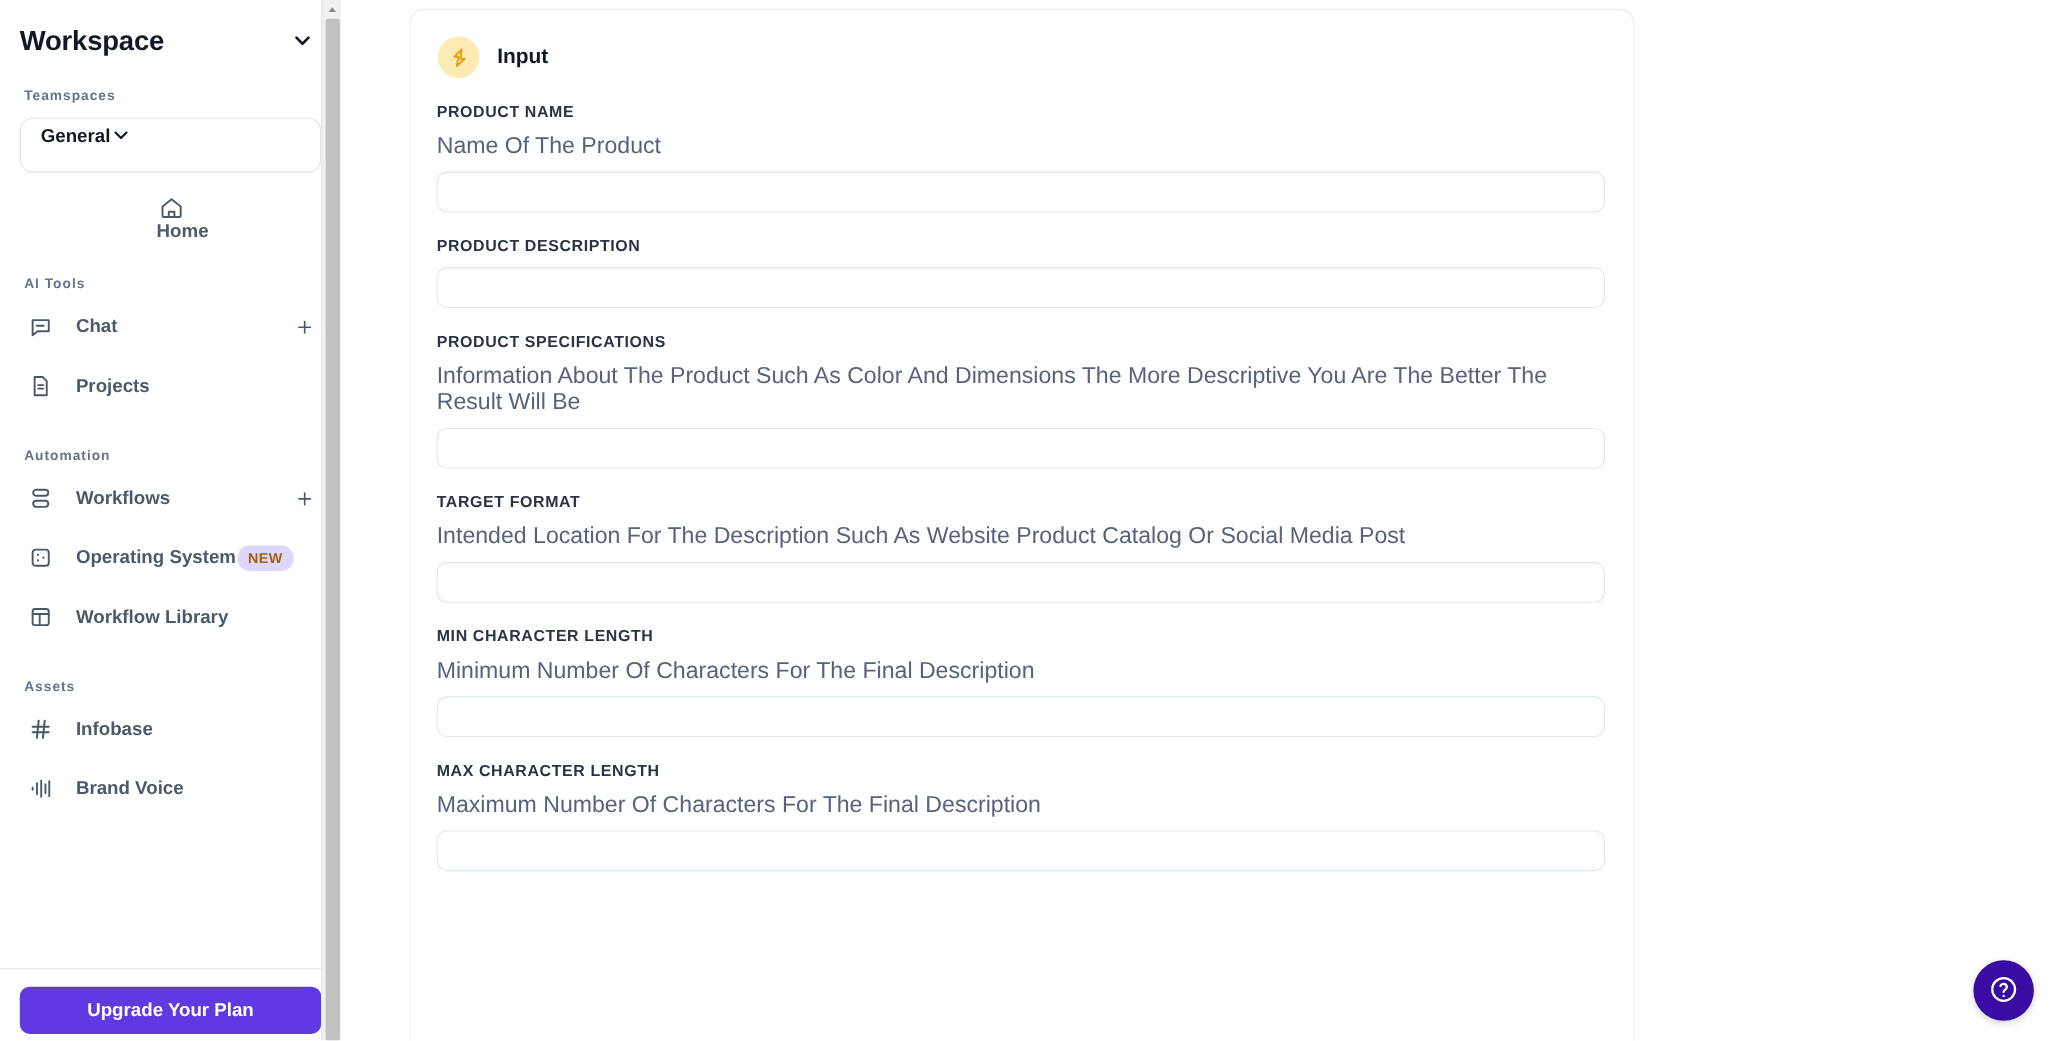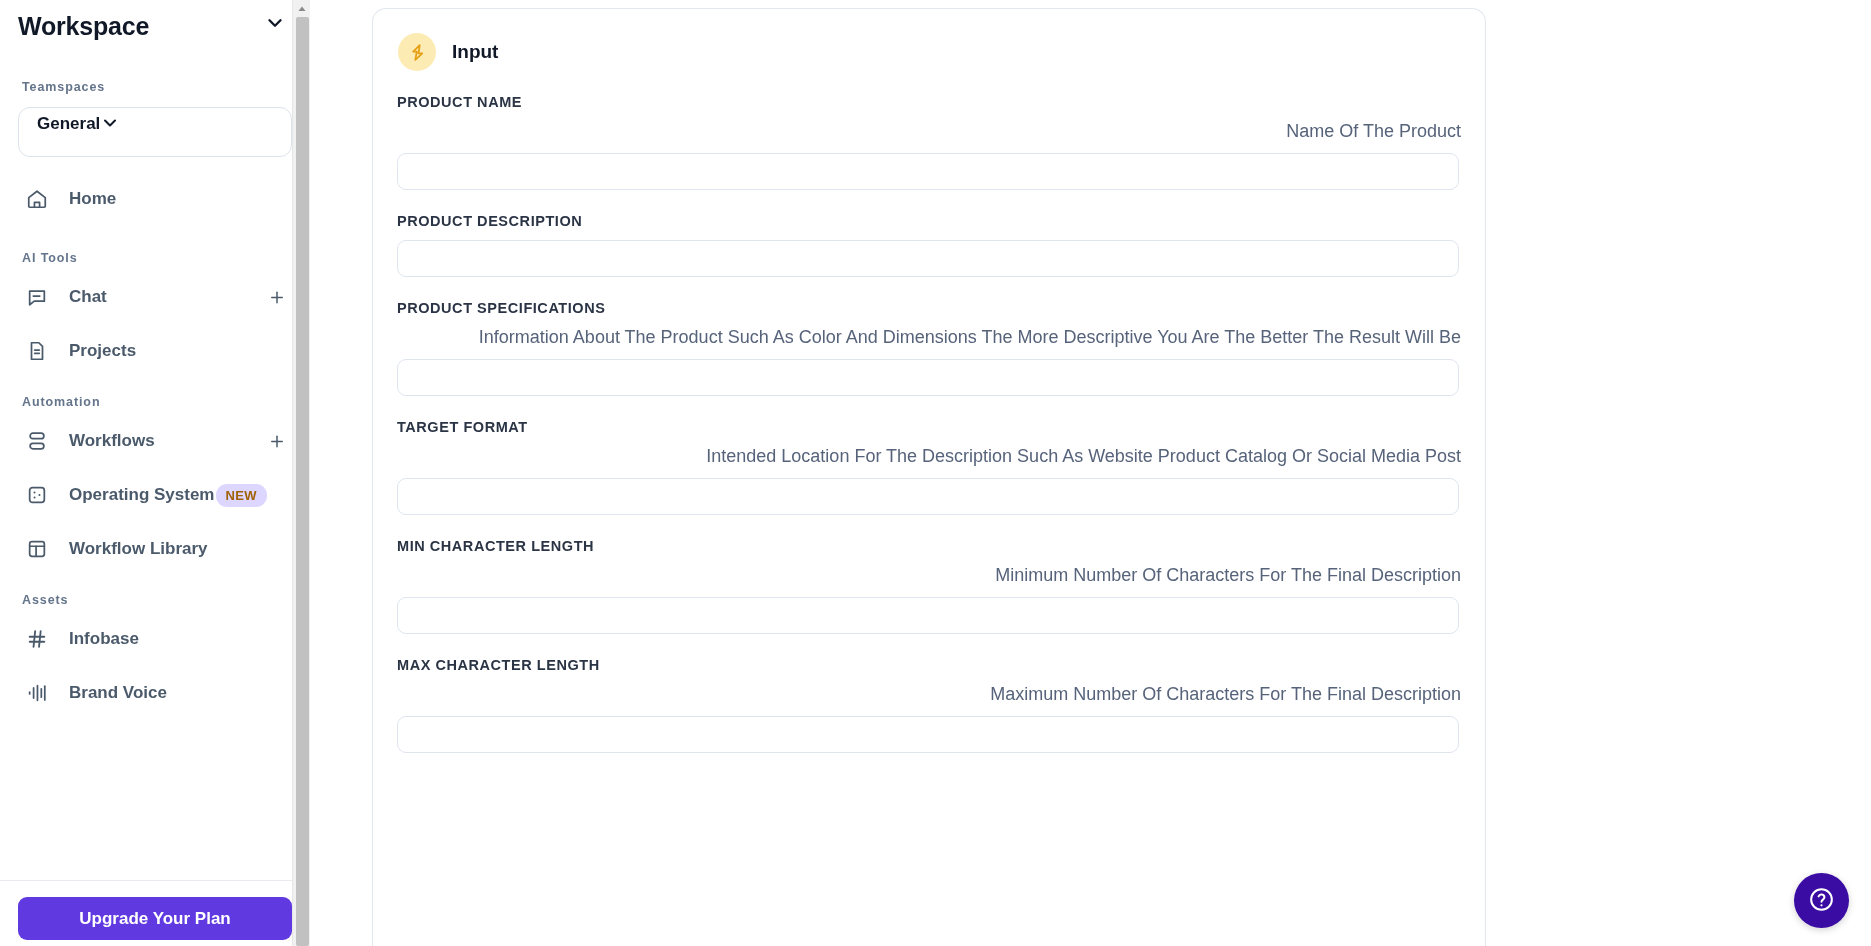--- a/index.html
+++ b/index.html
@@ -17,21 +17,21 @@
     background: #ffffff;
     display: flex; flex-direction: column;
     position: relative; flex: 0 0 310px;
   }
   .sidebar-scroll {
     flex: 1 1 auto;
     overflow: hidden;
     padding: 0 18px;
   }
   .ws-header {
-    display: flex; justify-content: space-between;
+    display: flex; align-items: center; justify-content: space-between;
     padding: 12px 6px 0 0;
     height: 62px;
   }
   .ws-title {
     font-size: 25px; font-weight: 700; color: #111827;
     letter-spacing: -0.2px;
   }
   .chev { width: 22px; height: 22px; display:block; }
 
   .sec-label {
@@ -73,23 +73,23 @@
   .nav-plus {
     margin-left: auto; width: 18px; height: 18px;
     color: #4b5a6b; display:flex; align-items:center; justify-content:center;
   }
   .badge-new {
     background: #ddd6fe; color: #a16207;
     font-size: 13px; font-weight: 700; letter-spacing: 0.4px;
     padding: 4px 10px; border-radius: 11px;
     margin-left: 1px;
   }
-  .gap-home { margin-top: 20px; }
+  .gap-home { margin-top: 20px; flex-direction: column; }
   .gap-sec { margin-top: 30px; }
-  .gap-sec2 { margin-top: 22px; }
+  .gap-sec2 { margin-top: 34px; }
 
   .sidebar-footer {
     border-top: 1px solid #e8eaf0;
     padding: 16px 18px 6px 18px;
   }
   .upgrade-btn {
     width: 100%; height: 43px;
     background: #6039e0; color: #ffffff;
     border: none; border-radius: 9px;
     font-size: 17px; font-weight: 700;
@@ -142,23 +142,22 @@
     flex: 0 0 38px;
   }
   .card-title { font-size: 19px; font-weight: 700; color: #111827; }
 
   .field { margin-top: 23px; }
   .field-label {
     font-size: 14.5px; font-weight: 700; color: #2b3445;
     letter-spacing: 0.55px;
   }
   .field-help {
-    font-size: 18px; color: #56637a; margin-top: 11px;
+    font-size: 21px; color: #56637a; margin-top: 11px;
     font-weight: 400;
-    text-align: right;
   }
   .field-input {
     margin-top: 11px;
     width: 1062px; height: 37px;
     border: 1px solid #dfe5ee;
     border-radius: 9px;
     background: #fff;
     padding: 0 13px;
     font-size: 15px;
     font-family: "Liberation Sans", sans-serif;

